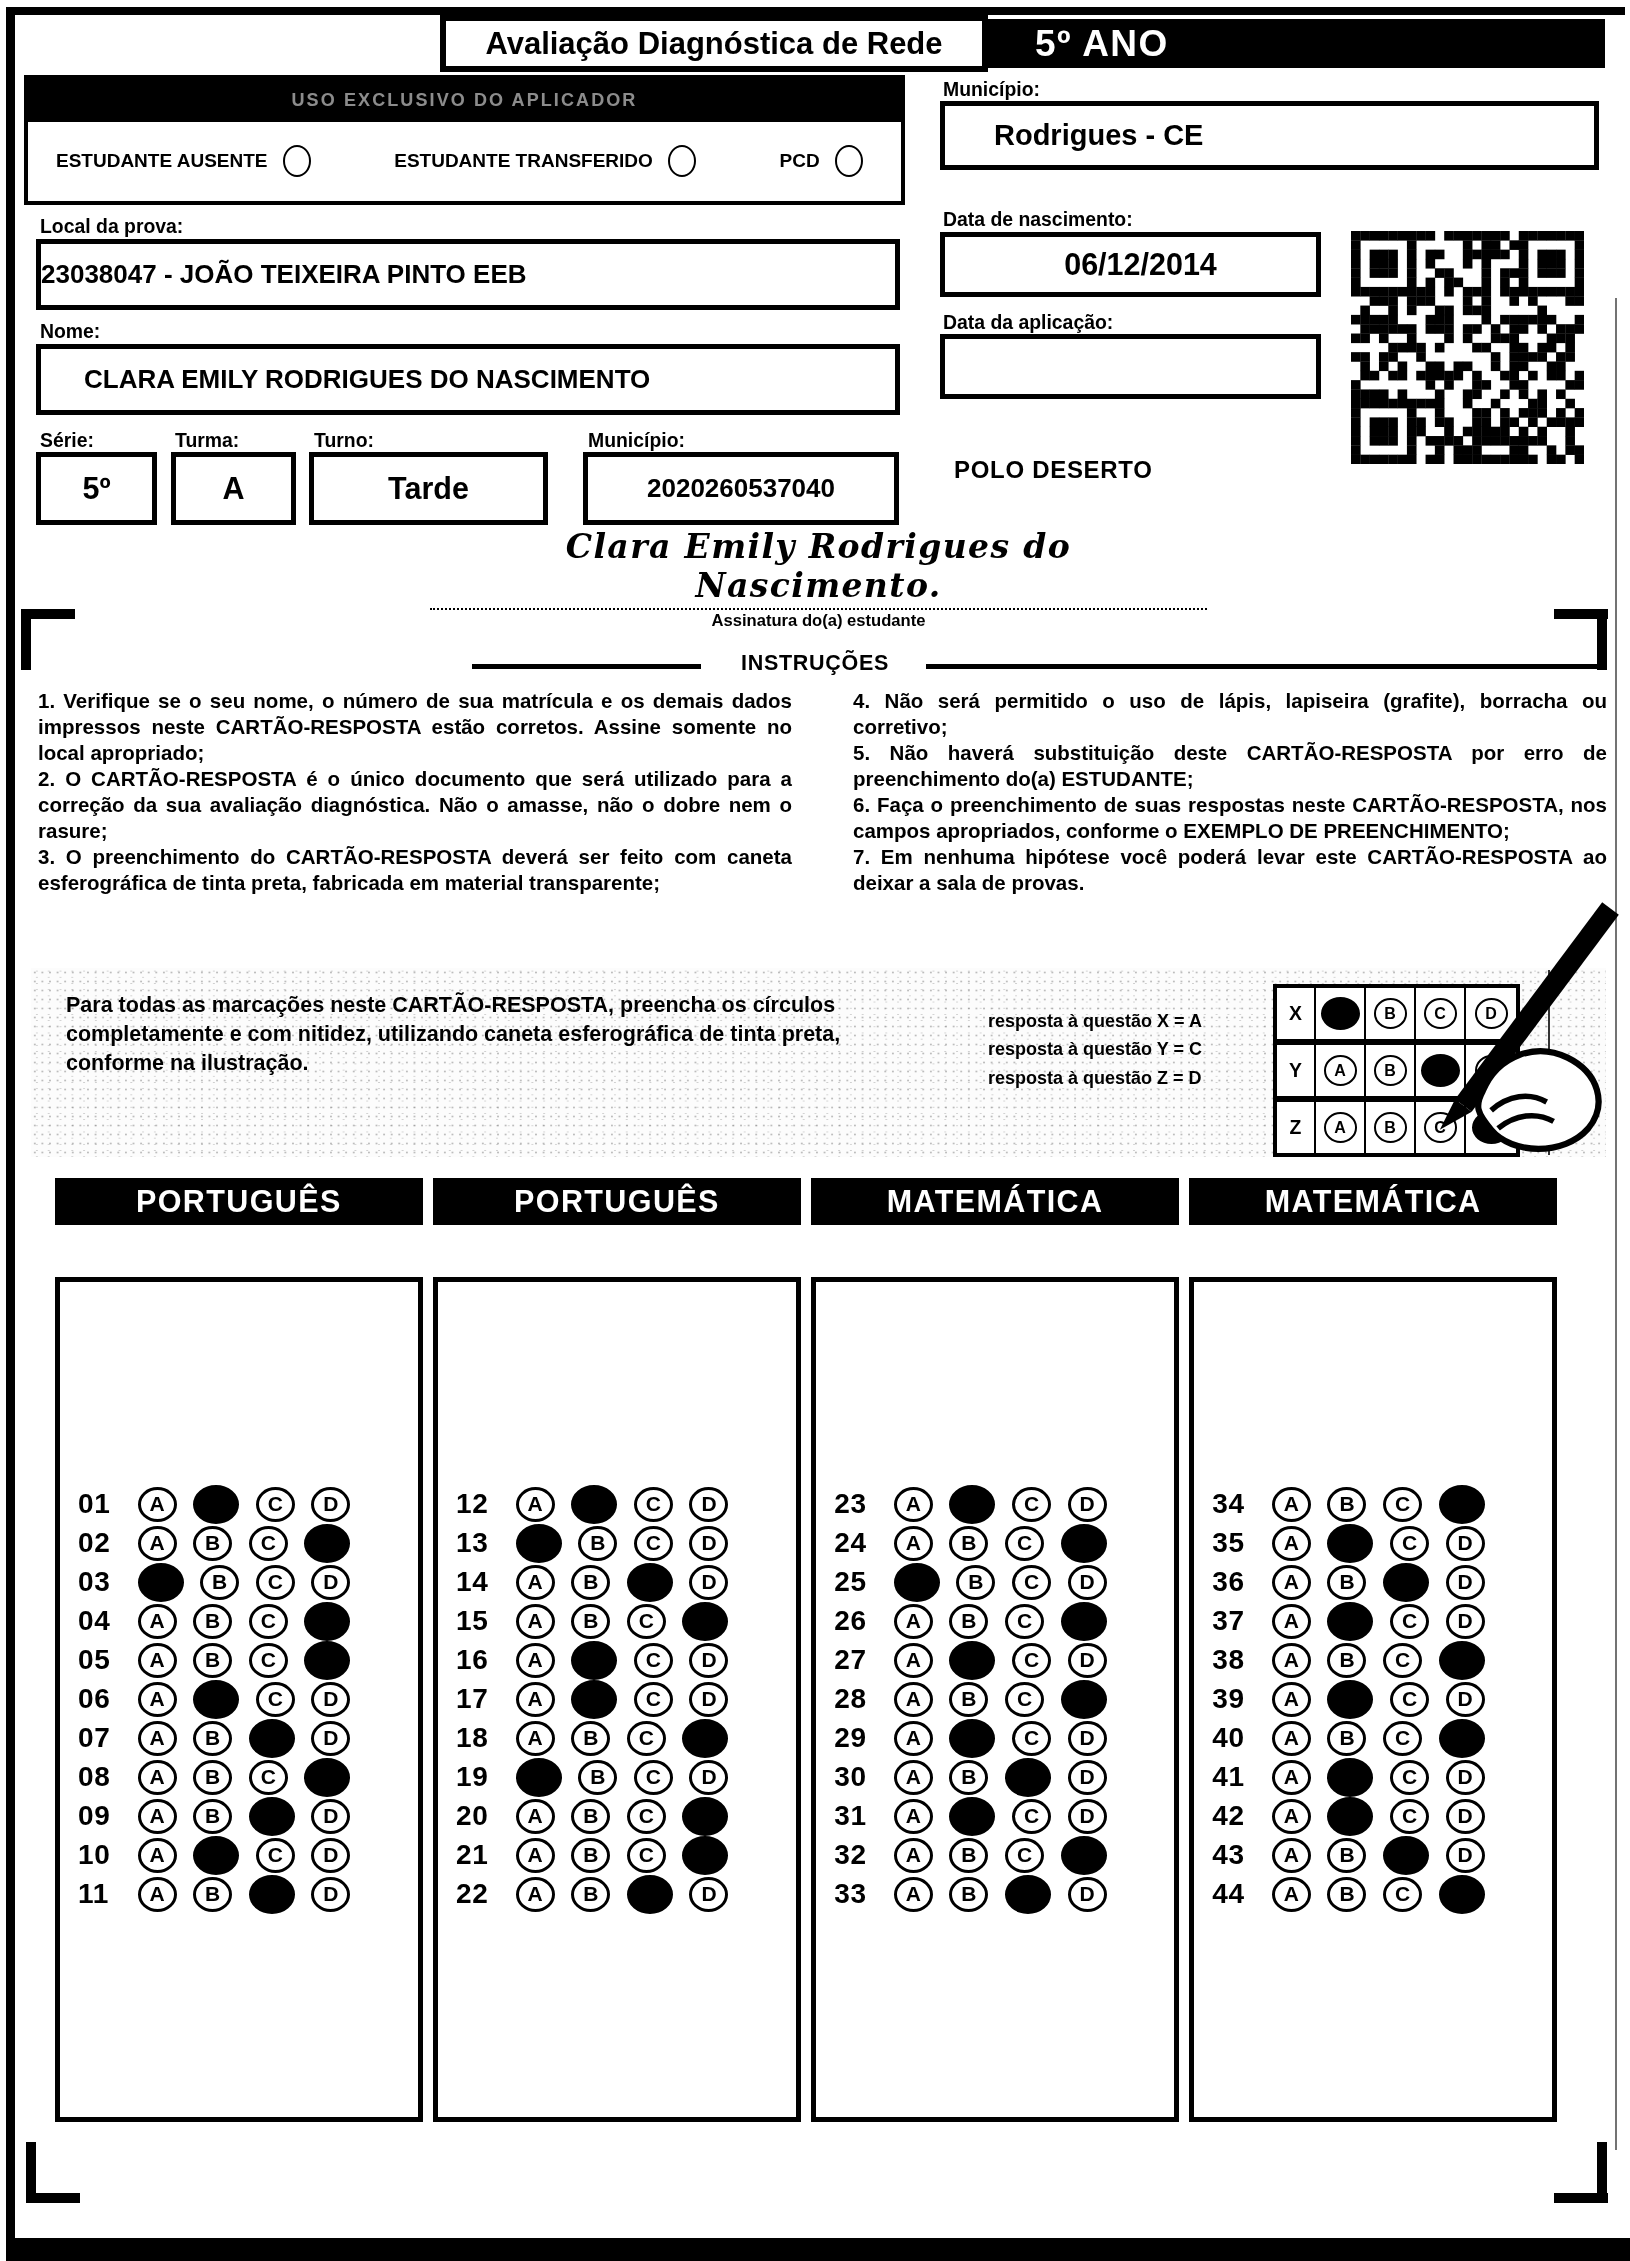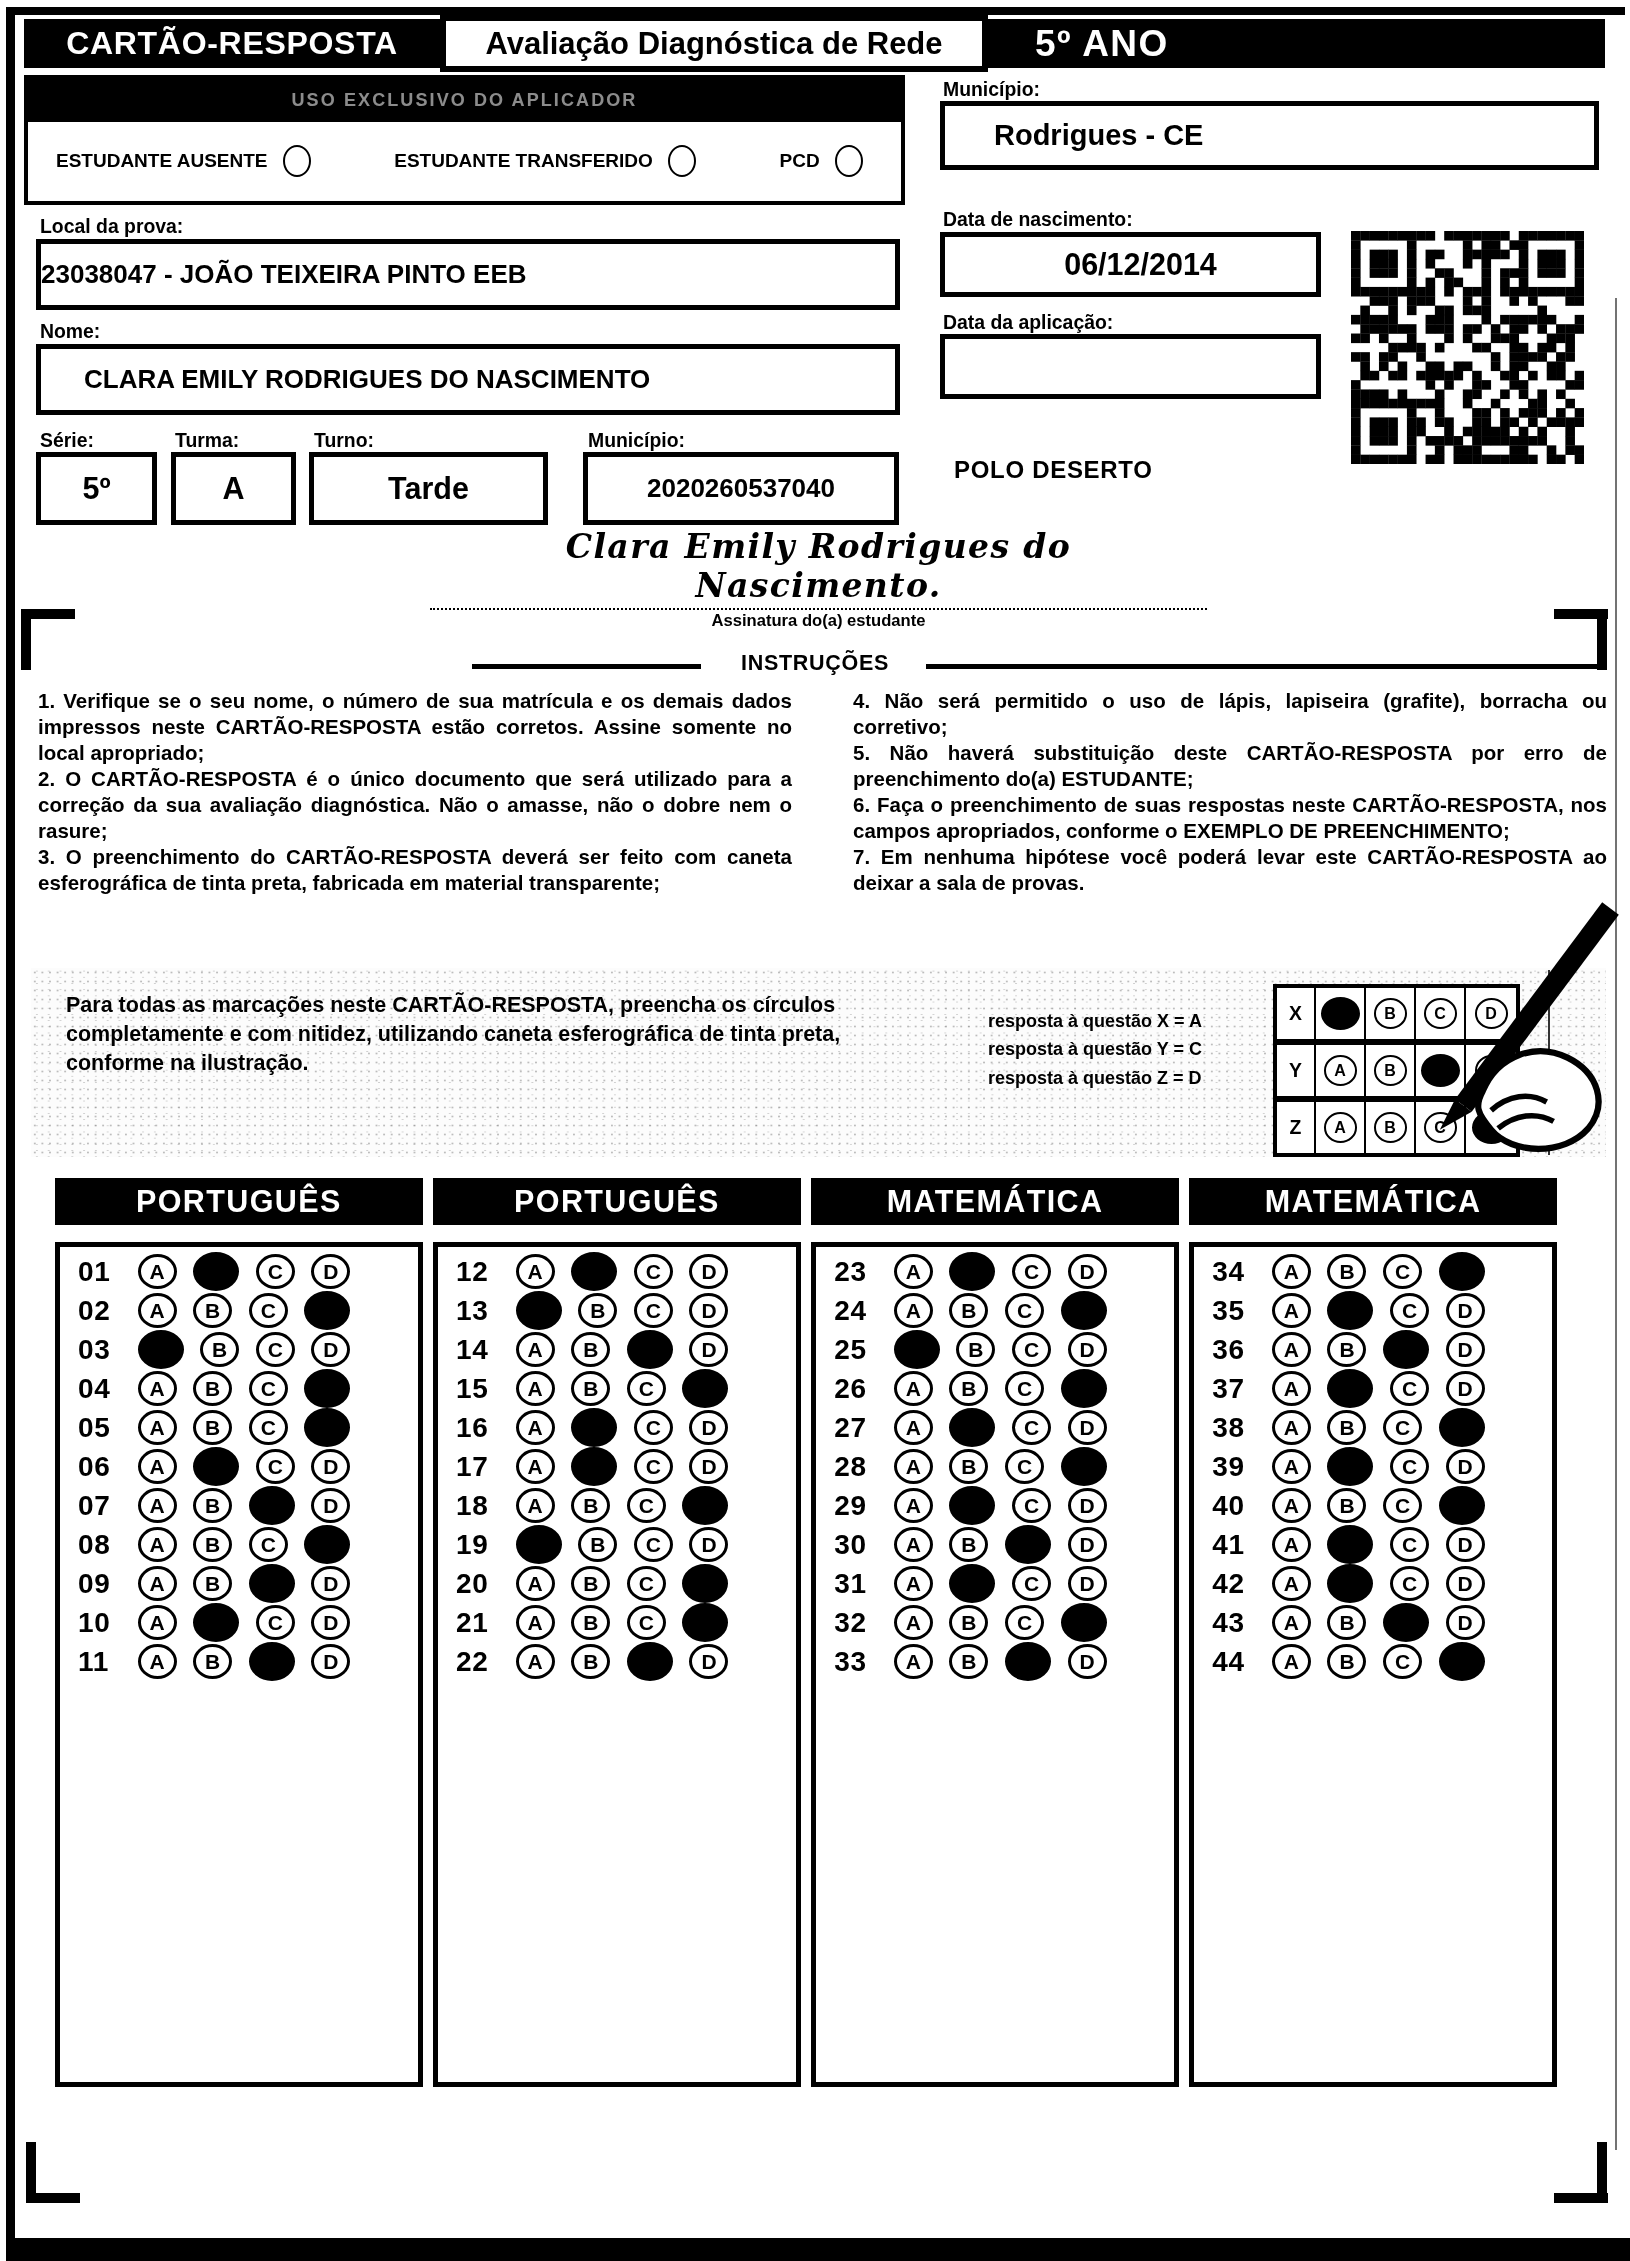--- a/index.html
+++ b/index.html
@@ -80,42 +80,39 @@
   .ex-cell.lab { width:39px; font-size:19.4px; font-weight:bold; }
   .ex-bub { width:33px; height:30.5px; border:2.8px solid #000; border-radius:50%; display:flex; align-items:center; justify-content:center; font-size:16px; font-weight:bold; }
   .ex-bub.filled { width:39px; height:33px; background:#000; border-color:#000; color:transparent; }
   .fold-line { left:1548px; top:970px; width:2.1px; height:185px; background:#000; opacity:.8; }
 
   
   .ans-wrap { left:55px; top:1178px; width:1502px; display:flex; gap:10.4px; }
   .ans-col { flex:1; display:flex; flex-direction:column; }
   .ans-hdr { height:47px; background:#000; color:#fff; display:flex; align-items:center; justify-content:center; font-size:30.5px; font-weight:bold; letter-spacing:1.4px; }
   .ans-boxgap { height:16.6px; }
-  .ans-box { height:845px; border:5.5px solid #000; background:#fff; display:flex; flex-direction:column; justify-content:flex-start; padding:5.5px 0; }
+  .ans-box { height:845px; border:5.5px solid #000; background:#fff; display:flex; flex-direction:column; justify-content:center; padding:5.5px 0;margin-top:35px; }
   .ans-row { display:flex; align-items:center; padding-left:18px; gap:16.6px; }
   .ans-num { width:43px; font-size:28px; font-weight:800; letter-spacing:0.7px; }
   .bub { width:39px; height:35px; border:3.5px solid #000; border-radius:50%; display:flex; align-items:center; justify-content:center; font-size:21px; font-weight:bold; background:#fff; }
   .bub.filled { width:46px; height:39px; background:#000; border-color:#000; color:transparent; }
 
   
   #qr { left:1351px; top:231px; width:233px; height:233px; }
 </style>
 </head>
 <body>
 
 <div id="page">
 
   <div class="abs edge-left"></div>
   <div class="abs edge-top"></div>
   <div class="abs edge-bottom"></div>
   <div class="abs edge-right-line"></div>
 
-  <div class="abs hdr-black-left">
-    <span>CARTÃO-RESPOSTA</span>
-  </div>
   <div class="abs hdr-white">
     <span>Avaliação Diagnóstica de Rede</span>
   </div>
   <div class="abs hdr-black-right">
     <span>5º ANO</span>
   </div>
 
   <div class="abs app-box">
     <div class="app-bar">
       <span>USO EXCLUSIVO DO APLICADOR</span>

